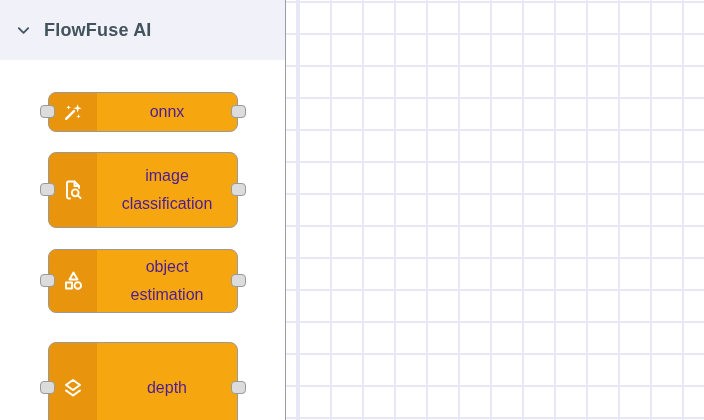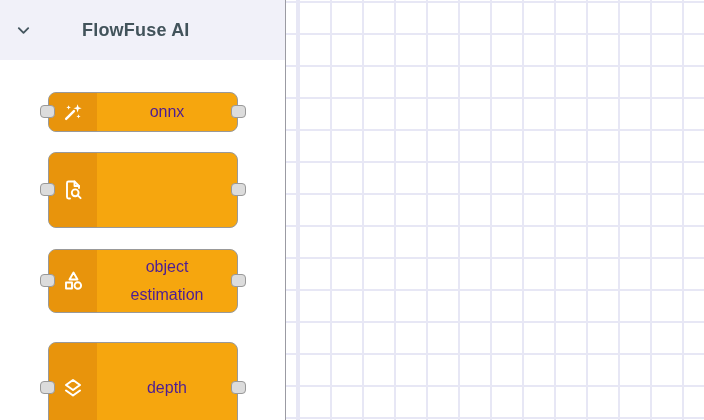--- a/index.html
+++ b/index.html
@@ -27,21 +27,20 @@
     box-sizing: content-box;
     z-index: 2;
   }
   .palette-header {
     height: 60px;
     background: #F1F1F9;
     display: flex;
     align-items: center;
     padding-left: 16px;
     cursor: pointer;
-    gap: 38px;
   }
   .palette-header .chev {
     width: 15px;
     height: 15px;
     margin-right: 13px;
     display: inline-flex;
   }
   .palette-title {
     font-size: 18px;
     font-weight: 700;
@@ -148,20 +147,24 @@
 
     <div class="node node-ic">
       <div class="icon-section">
         <svg viewBox="0 0 24 24" width="24" height="24" fill="none" stroke="#ffffff" stroke-width="1.9" stroke-linecap="round" stroke-linejoin="round">
           <path d="M18 10 V8 L13.5 3.5 H7.5 A1.5 1.5 0 0 0 6 5 V19 A1.5 1.5 0 0 0 7.5 20.5 H9"></path>
           <path d="M13.5 3.5 V8 H18"></path>
           <circle cx="14.2" cy="14.8" r="3.4"></circle>
           <line x1="16.8" y1="17.4" x2="19.6" y2="20.2"></line>
         </svg>
       </div>
+      <div class="label">
+        <span>image</span>
+        <span>classification</span>
+      </div>
       <span class="port in"></span>
       <span class="port out"></span>
     </div>
 
     <div class="node node-od">
       <div class="icon-section">
         <svg viewBox="0 0 24 24" width="24" height="24" fill="none" stroke="#ffffff" stroke-width="1.9" stroke-linecap="round" stroke-linejoin="round">
           <path d="M12.5 3.5 L16.5 10.5 H8.5 Z"></path>
           <rect x="5" y="13.5" width="6" height="6"></rect>
           <circle cx="16.8" cy="16.5" r="3.3"></circle>

